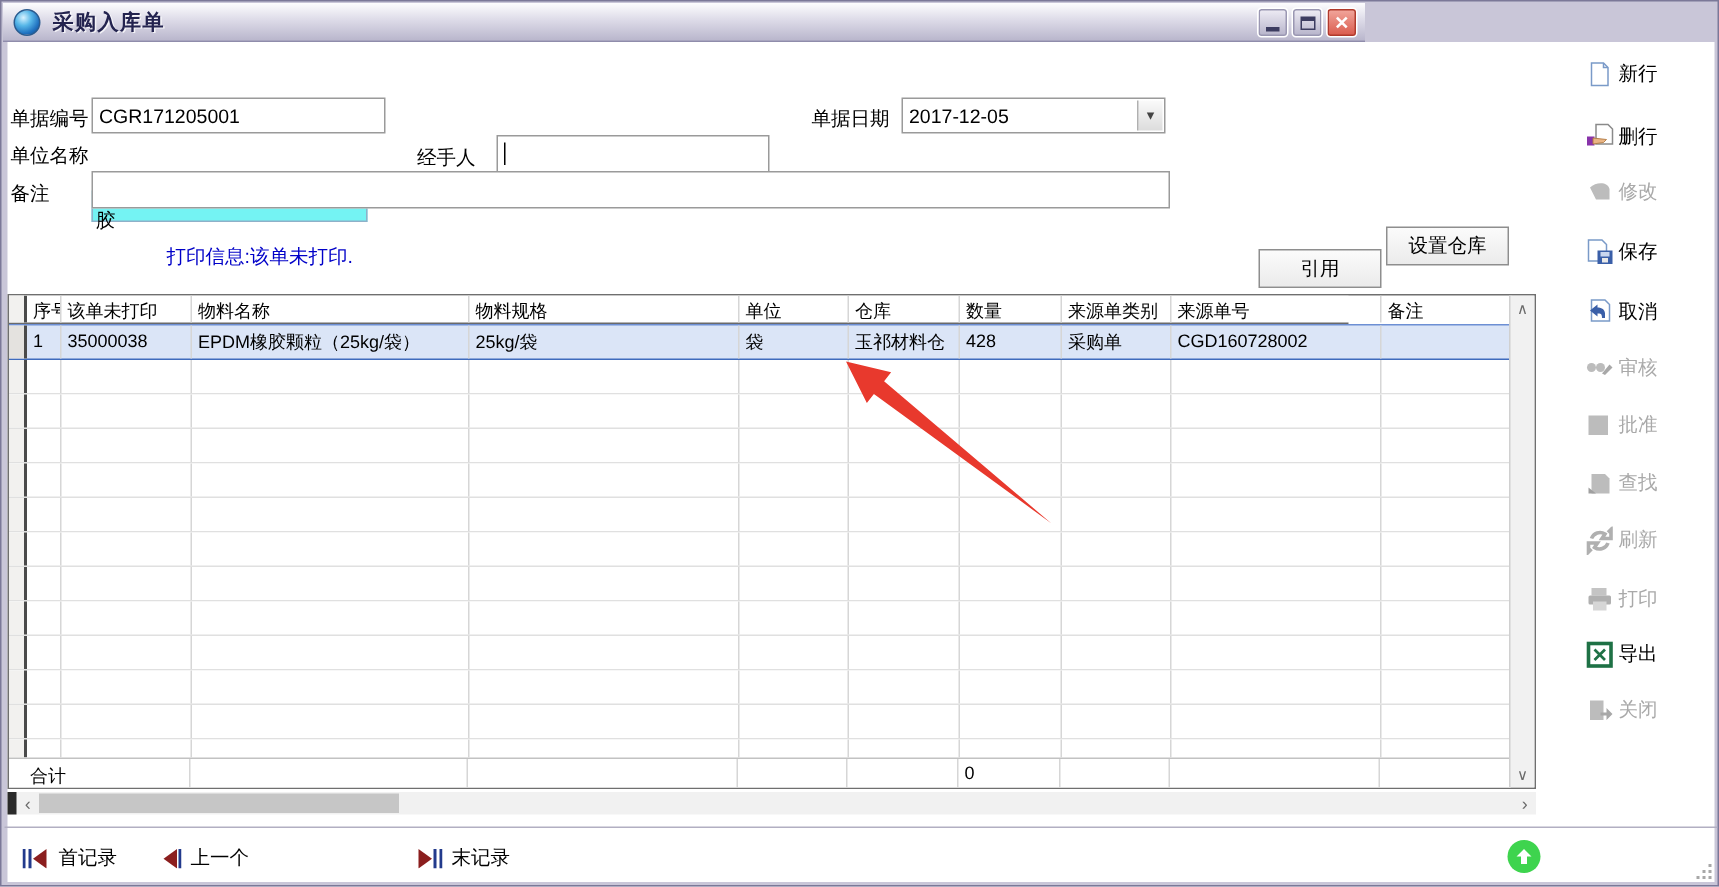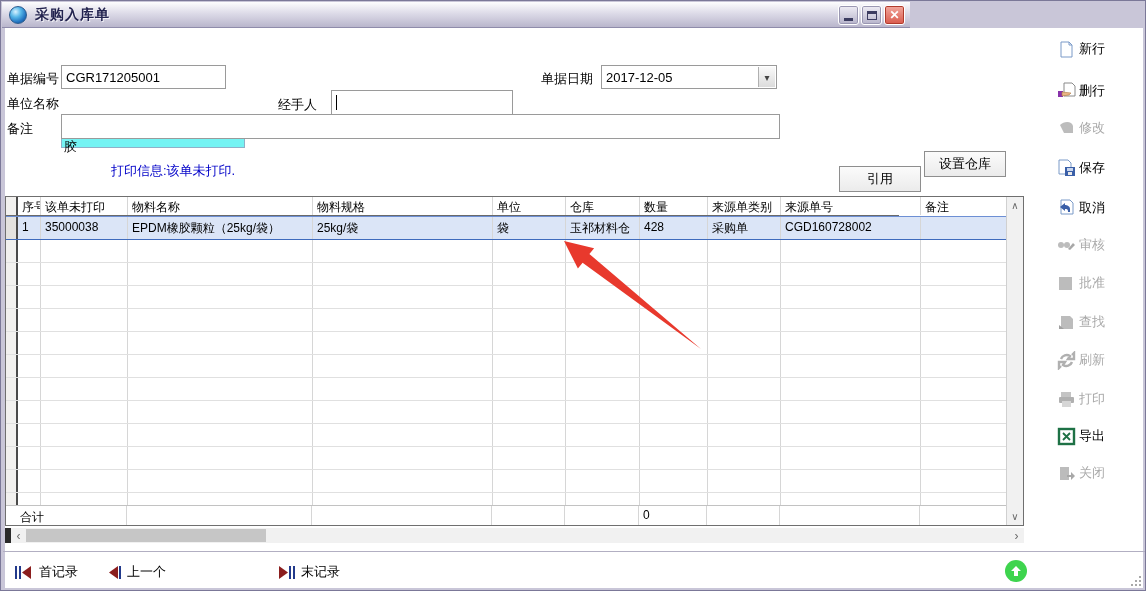--- a/index.html
+++ b/index.html
@@ -131,21 +131,21 @@
         </div>
       <div class="win-btn close">
           <span>✕</span>
         </div>
     </div>
   </div>
 
   <div class="content"></div>
 
   <div class="f-label" style="left:6px; top:69px;">单据编号</div>
-  <div class="f-input" style="left:60px; top:64px; width:165px; height:24px;">
+  <div class="f-input" style="left:60px; top:64px; width:196px; height:24px;">
     <span>CGR171205001</span>
   </div>
 
   <div class="f-label" style="left:540px; top:69px;">单据日期</div>
   <div class="f-input combo" style="left:600px; top:64px; width:176px; height:24px;">
     <span>2017-12-05</span>
     <span class="combo-btn">▾</span>
   </div>
 
   <div class="f-label" style="left:6px; top:94px;">单位名称</div>

